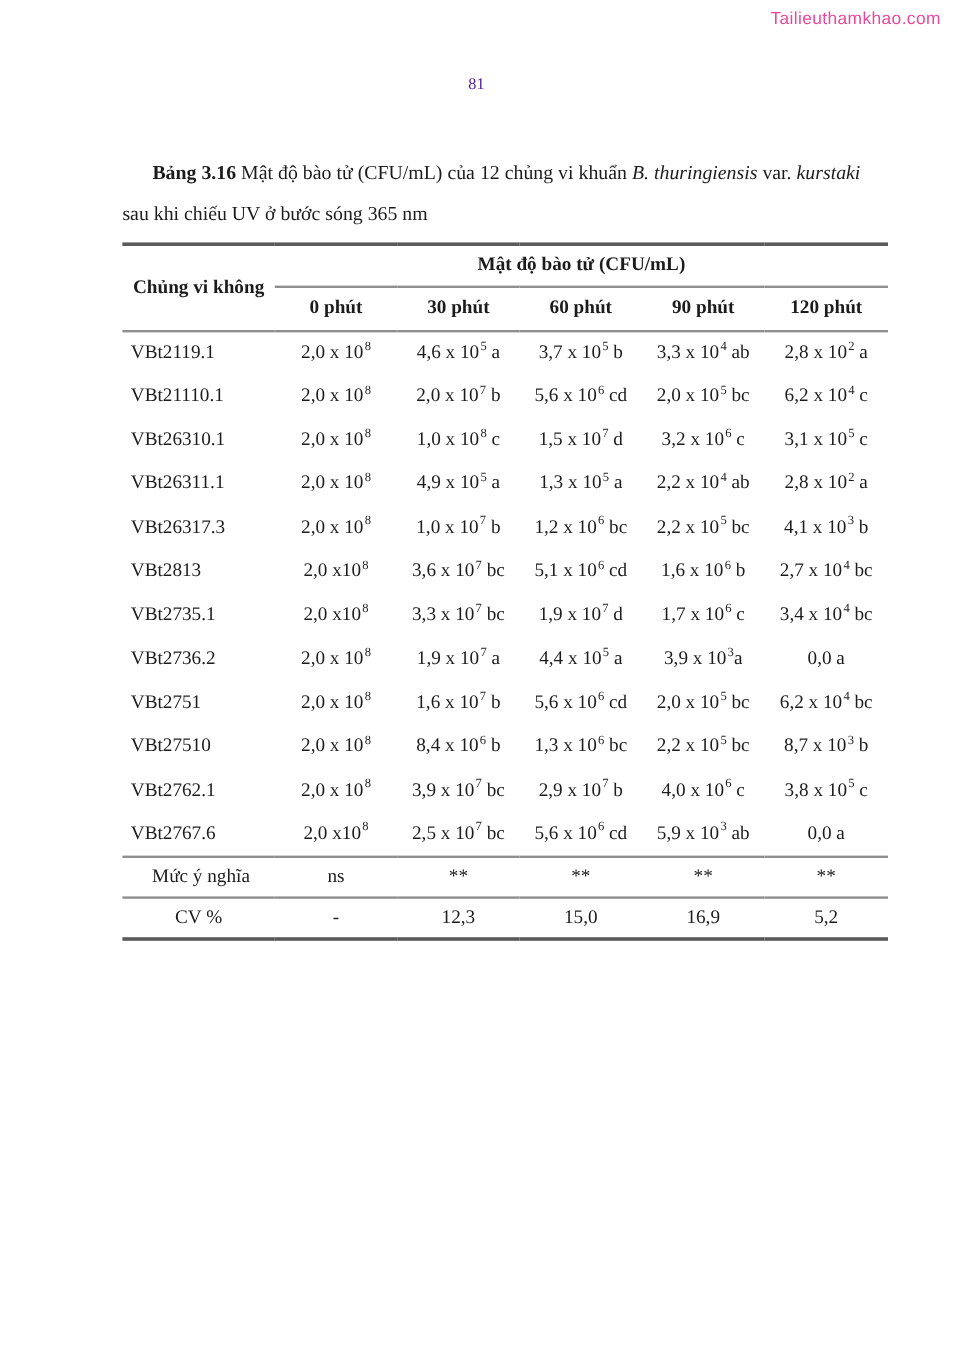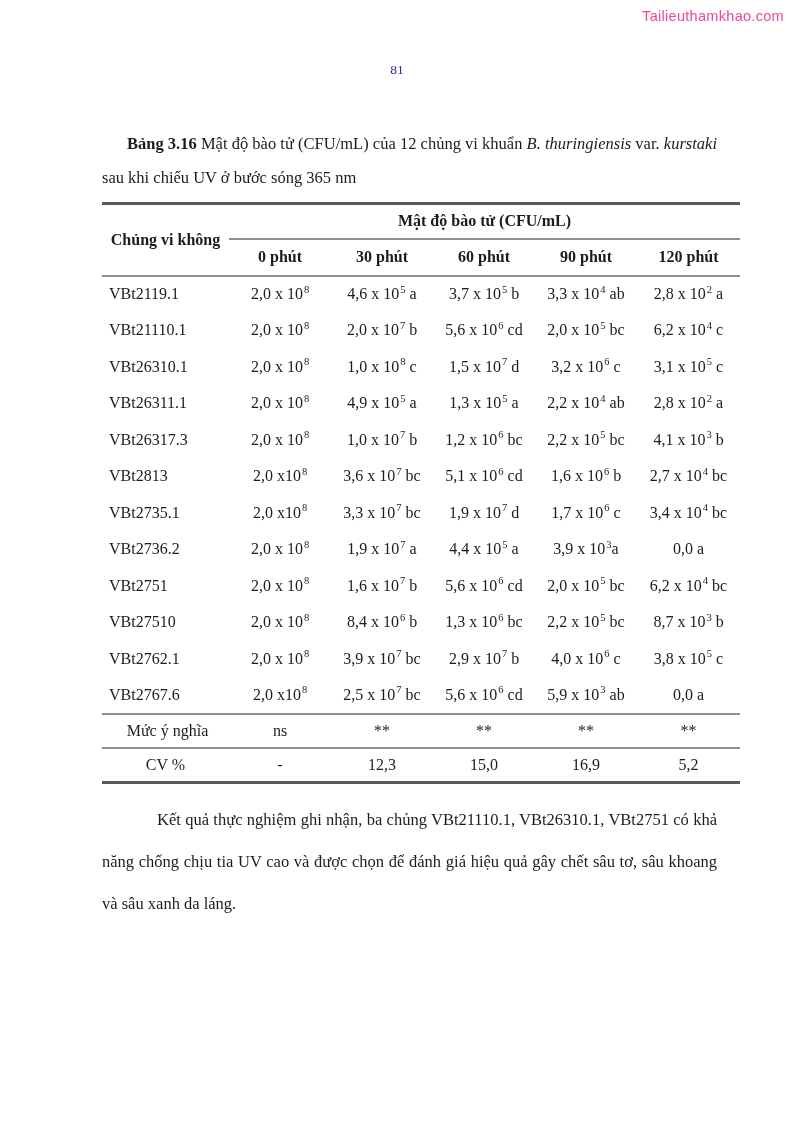--- a/index.html
+++ b/index.html
@@ -218,15 +218,14 @@
         <td>-</td>
         <td>12,3</td>
         <td>15,0</td>
         <td>16,9</td>
         <td>5,2</td>
       </tr>
     </tbody>
   </table>
 
 
-  <p class="para">Kết quả thực nghiệm ghi nhận, ba chủng VBt21110.1, VBt26310.1, VBt2751 có khả năng chống chịu tia UV cao và được chọn để đánh giá hiệu quả gây chết sâu tơ, sâu khoang và sâu xanh da láng.</p>
 
 </div>
 
 </body></html>

